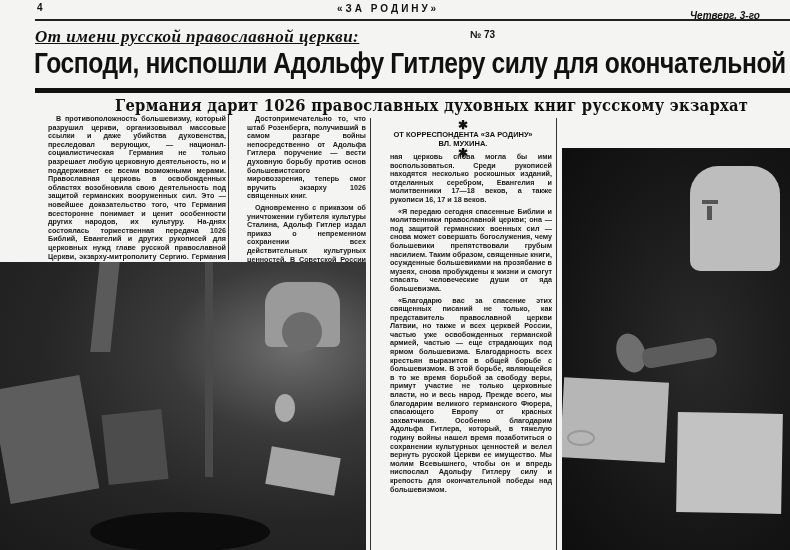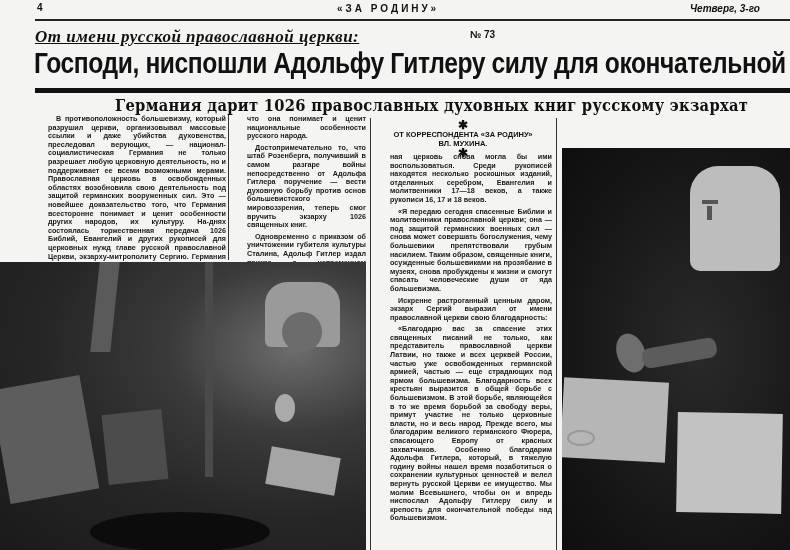--- a/index.html
+++ b/index.html
@@ -6,21 +6,21 @@
   body {
     width:790px; height:550px; overflow:hidden; position:relative;
     background:#f4f4f2; color:#111;
     font-family:"Liberation Serif", serif;
   }
   .abs { position:absolute; }
   .masthead-rule { position:absolute; left:35px; width:755px; height:2px; background:#222; top:19px; }
   .page-num { left:37px; top:2px; font:bold 10px "Liberation Sans", sans-serif; }
   .paper-name { left:337px; top:3px; font:bold 10px "Liberation Sans", sans-serif; letter-spacing:3px; }
   .issue { left:470px; top:3px; font:bold 10px "Liberation Sans", sans-serif;margin-top:26px; }
-  .date { left:690px; top:3px; font:italic bold 10px "Liberation Sans", sans-serif; white-space:nowrap; }
+  .date { left:690px; top:10px; font:italic bold 10px "Liberation Sans", sans-serif; white-space:nowrap; }
   .kicker { left:35px; top:27px; font:italic bold 17px "Liberation Serif", serif; text-decoration:underline; letter-spacing:0.5px; white-space:nowrap;text-align:center; }
   .headline { left:34px; top:46px; font:bold 30px "Liberation Sans Narrow","Liberation Sans", sans-serif; transform:scaleX(0.82); transform-origin:left top; white-space:nowrap; letter-spacing:-0.5px; }
   .head-rule { position:absolute; left:35px; width:755px; height:5px; top:88px; background:#111; }
   .subhead { left:115px; top:96px; font:bold 16px "DejaVu Serif", serif; white-space:nowrap; letter-spacing:0.3px; transform:scaleX(0.92); transform-origin:left top; }
   .col { position:absolute; font:bold 7.2px/8.6px "Liberation Sans", sans-serif; text-align:justify; color:#1a1a1a; }
   .col p { margin:0 0 3px 16px; text-indent:8px; }
   .col1 { left:32px; top:115px; width:194px; }
   .col2 { left:231px; top:115px; width:135px; }
   .col3 { left:374px; top:153px; width:178px; }
   .vrule { position:absolute; width:1px; background:#333; }
@@ -46,36 +46,34 @@
 <div class="abs headline">Господи, ниспошли Адольфу Гитлеру силу для окончательной п</div>
 <div class="head-rule"></div>
 <div class="abs subhead">Германия дарит 1026 православных духовных книг русскому экзархат</div>
 
 <div class="col col1">
   <p>В противоположность большевизму, который разрушил церкви, организовывал массовые ссылки и даже убийства духовенства, преследовал верующих, — национал-социалистическая Германия не только разрешает любую церковную деятельность, но и поддерживает ее всеми возможными мерами. Православная церковь в освобожденных областях возобновила свою деятельность под защитой германских вооруженных сил. Это — новейшее доказательство того, что Германия всесторонне понимает и ценит особенности других народов, их культуру. На-днях состоялась торжественная передача 1026 Библий, Евангелий и других рукописей для церковных нужд главе русской православной Церкви, экзарху-митрополиту Сергию. Германия доказала этим,</p>
 </div>
 <div class="vrule" style="left:228px; top:115px; height:145px;"></div>
 
 <div class="col col2">
-  <p style="text-indent:0">что она понимает и ценит национальные особенности русского народа.</p>
   <p>Достопримечательно то, что штаб Розенберга, получивший в самом разгаре войны непосредственно от Адольфа Гитлера поручение — вести духовную борьбу против основ большевистского мировоззрения, теперь смог вручить экзарху 1026 священных книг.</p>
   <p>Одновременно с приказом об уничтожении губителя культуры Сталина, Адольф Гитлер издал приказ о непременном сохранении всех действительных культурных ценностей. В Советской России Библии были частью уничтожены, частью — выставлены с кощунственными надписями в антирелигиозных музеях. Немцы бережно сохранили эти духовные реликвии, заботливо очищали их от пыли и грязи, чтобы православ-</p>
 </div>
 <div class="vrule" style="left:370px; top:118px; height:432px;"></div>
 
 <div class="abs corr">
   <div class="star">✱</div>
   <div>ОТ КОРРЕСПОНДЕНТА «ЗА РОДИНУ»</div>
   <div>ВЛ. МУХИНА.</div>
   <div class="star">✱</div>
 </div>
 <div class="col col3">
   <p style="text-indent:0">ная церковь снова могла бы ими воспользоваться. Среди рукописей находятся несколько роскошных изданий, отделанных серебром, Евангелия и молитвенники 17—18 веков, а также рукописи 16, 17 и 18 веков.</p>
   <p>«Я передаю сегодня спасенные Библии и молитвенники православной церкви; она — под защитой германских военных сил — снова может совершать богослужения, чему большевики препятствовали грубым насилием. Таким образом, священные книги, осужденные большевиками на прозябание в музеях, снова пробуждены к жизни и смогут спасать человеческие души от яда большевизма.</p>
-  <p>Искренне растроганный ценным даром, экзарх Сергий выразил от имени православной церкви свою благодарность:</p>
   <p>«Благодарю вас за спасение этих священных писаний не только, как представитель православной церкви Латвии, но также и всех церквей России, частью уже освобожденных германской армией, частью — еще страдающих под ярмом большевизма. Благодарность всех крестьян выразится в общей борьбе с большевизмом. В этой борьбе, являющейся в то же время борьбой за свободу веры, примут участие не только церковные власти, но и весь народ. Прежде всего, мы благодарим великого германского Фюрера, спасающего Европу от красных захватчиков. Особенно благодарим Адольфа Гитлера, который, в тяжелую годину войны нашел время позаботиться о сохранении культурных ценностей и велел вернуть русской Церкви ее имущество. Мы молим Всевышнего, чтобы он и впредь ниспослал Адольфу Гитлеру силу и крепость для окончательной победы над большевизмом.</p>
 </div>
 <div class="vrule" style="left:556px; top:118px; height:432px;"></div>
 
 <div class="photo photo1">
   <div class="shape" style="left:95px;top:0;width:20px;height:90px;background:#5a5a5a;transform:skewX(-6deg);"></div>
   <div class="shape" style="left:205px;top:0;width:8px;height:215px;background:#4a4a4a;"></div>
   <div class="shape" style="left:265px;top:20px;width:75px;height:65px;background:#9a9a9a;border-radius:22px 22px 6px 6px;"></div>
   <div class="shape" style="left:282px;top:50px;width:40px;height:40px;background:#6c6c6c;border-radius:50%;"></div>
   <div class="shape" style="left:275px;top:132px;width:20px;height:28px;background:#aaa;border-radius:50%;"></div>

